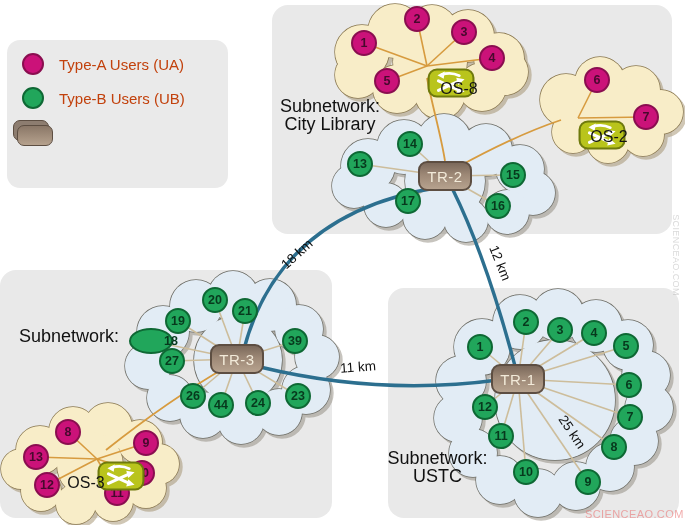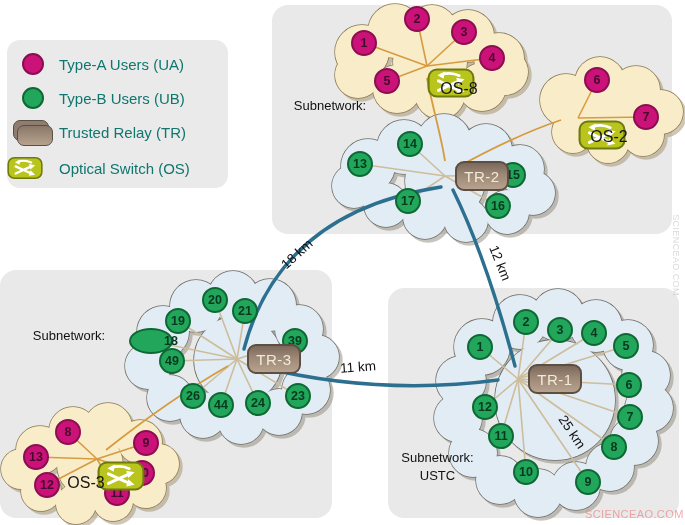--- a/index.html
+++ b/index.html
@@ -19,30 +19,30 @@
   .backbone{stroke:#2c6f8f;stroke-width:3.4;fill:none;stroke-linecap:round;}
   .node{position:absolute;width:26px;height:26px;border-radius:50%;box-sizing:border-box;
         border:2px solid;display:flex;align-items:center;justify-content:center;
         font-size:12.5px;font-weight:bold;transform:translate(-50%,-50%);}
   .node.ua{background:#cb1279;border-color:#8a0e50;color:#47092d;}
   .node.ub{background:#21a65b;border-color:#0e6834;color:#07391d;}
   .trbox{position:absolute;width:54px;height:30px;border-radius:9px;box-sizing:border-box;
          transform:translate(-50%,-50%);border:2px solid #5d4e42;
          background:linear-gradient(180deg,#7b695b 0%,#9d8876 45%,#b6a28e 100%);
          display:flex;align-items:center;justify-content:center;
-         color:#f2ead9;font-size:15px;letter-spacing:.5px;margin-left:37px;}
+         color:#f2ead9;font-size:15px;letter-spacing:.5px;}
   .os-hub{position:absolute;transform:translate(-50%,-50%);}
   .hub-label{position:absolute;transform:translate(-50%,-50%);font-size:16px;color:#141414;white-space:nowrap;}
-  .subnet-label{position:absolute;text-align:center;font-size:13px;line-height:18px;color:#111;white-space:nowrap;}
+  .subnet-label{position:absolute;text-align:center;font-size:18px;line-height:18px;color:#111;white-space:nowrap;}
   .dist-label{position:absolute;font-size:13.5px;color:#111;white-space:nowrap;
               transform:translate(-50%,-50%) rotate(var(--rot));}
   .legend{position:absolute;left:7px;top:40px;width:221px;height:148px;background:#eaeaea;border-radius:13px;}
   .legend-row{position:absolute;left:0;width:100%;height:26px;display:flex;align-items:center;}
   .legend-icon{width:52px;display:flex;align-items:center;justify-content:center;flex:0 0 52px;}
-  .legend-text{font-size:15px;color:#0f766e;white-space:nowrap;}
+  .legend-text{font-size:15px;color:#c2410c;white-space:nowrap;}
   .lg-circle{width:22px;height:22px;border-radius:50%;box-sizing:border-box;border:2px solid;}
   .lg-circle.ua{background:#cb1279;border-color:#8a0e50;}
   .lg-circle.ub{background:#21a65b;border-color:#0e6834;}
   .lg-tr{position:relative;width:40px;height:24px;}
   .lg-tr .back{position:absolute;left:0;top:0;width:34px;height:19px;border-radius:7px;background:#8d7d70;border:1px solid #5d4e42;}
   .lg-tr .front{position:absolute;left:4px;top:5px;width:34px;height:19px;border-radius:7px;
         background:linear-gradient(180deg,#8a7767,#b6a28e);border:1px solid #5d4e42;}
   .wm-bottom{position:absolute;left:585px;top:508px;font-size:11px;color:rgba(233,126,126,.65);letter-spacing:.4px;}
   .wm-side{position:absolute;left:676px;top:255px;font-size:9px;color:rgba(160,160,160,.4);
            transform:translate(-50%,-50%) rotate(90deg);white-space:nowrap;letter-spacing:.4px;}
@@ -278,39 +278,26 @@
         </div>
       <div class="legend-text">Type-B Users (UB)</div>
     </div>
     <div class="legend-row" style="top:79px;">
       <div class="legend-icon">
         <div class="lg-tr">
             <div class="back"></div>
             <div class="front"></div>
           </div>
       </div>
-      <div class="legend-text">Trusted Relay (TR)</div>
-    </div>
-    <div class="legend-row" style="top:115px;">
-      <div class="legend-icon">
-        <svg width="36" height="26" viewBox="0 0 46 32">
-          <rect x="1.5" y="3" rx="8" width="43" height="26" fill="#b9c41c" stroke="#6f7a0c" stroke-width="2"></rect>
-          <path d="M 31 9 Q 23 5 14 8" stroke="#fff" stroke-width="2.6" fill="none" stroke-linecap="round"></path>
-          <polygon points="10,8.5 17,5 16,12" fill="#fff"></polygon>
-          <path d="M 11 14 L 31 23 M 11 23 L 31 14" stroke="#fff" stroke-width="3" stroke-linecap="round"></path>
-          <polygon points="36,12.5 28,11 30,18" fill="#fff"></polygon>
-          <polygon points="36,24.5 30,19 28,26" fill="#fff"></polygon>
-        </svg>
-      </div>
-      <div class="legend-text">Optical Switch (OS)</div>
     </div>
   </div>
 
   <div class="subnet-label" style="left:270px;top:97px;width:120px;">
     <div>Subnetwork:</div>
+    <div>City Library</div>
   </div>
   <div class="subnet-label" style="left:0px;top:327px;width:138px;">
     <div>Subnetwork:</div>
   </div>
   <div class="subnet-label" style="left:385px;top:449px;width:105px;">
     <div>Subnetwork:</div>
     <div>USTC</div>
   </div>
 
   <div class="dist-label" style="left:297px;top:254px;--rot:-42deg;">18 km</div>
@@ -356,21 +343,21 @@
       <div class="trbox" style="left: 445px; top: 176px;">TR-2</div>
       <div class="node ub" style="left: 151px; top: 341px; padding-left: 40px;">18</div>
       <div class="node ub" style="left: 178px; top: 321px;">19</div>
       <div class="node ub" style="left: 215px; top: 300px;">20</div>
       <div class="node ub" style="left: 245px; top: 311px;">21</div>
       <div class="node ub" style="left: 295px; top: 341px;">39</div>
       <div class="node ub" style="left: 298px; top: 396px;">23</div>
       <div class="node ub" style="left: 258px; top: 403px;">24</div>
       <div class="node ub" style="left: 221px; top: 405px;">44</div>
       <div class="node ub" style="left: 193px; top: 396px;">26</div>
-      <div class="node ub" style="left: 172px; top: 361px;">49</div>
+      <div class="node ub" style="left: 172px; top: 361px;">27</div>
       <div class="trbox" style="left: 237px; top: 359px;">TR-3</div>
       <div class="node ub" style="left: 480px; top: 347px;">1</div>
       <div class="node ub" style="left: 526px; top: 322px;">2</div>
       <div class="node ub" style="left: 560px; top: 330px;">3</div>
       <div class="node ub" style="left: 594px; top: 333px;">4</div>
       <div class="node ub" style="left: 626px; top: 346px;">5</div>
       <div class="node ub" style="left: 629px; top: 385px;">6</div>
       <div class="node ub" style="left: 630px; top: 417px;">7</div>
       <div class="node ub" style="left: 614px; top: 447px;">8</div>
       <div class="node ub" style="left: 588px; top: 482px;">9</div>

